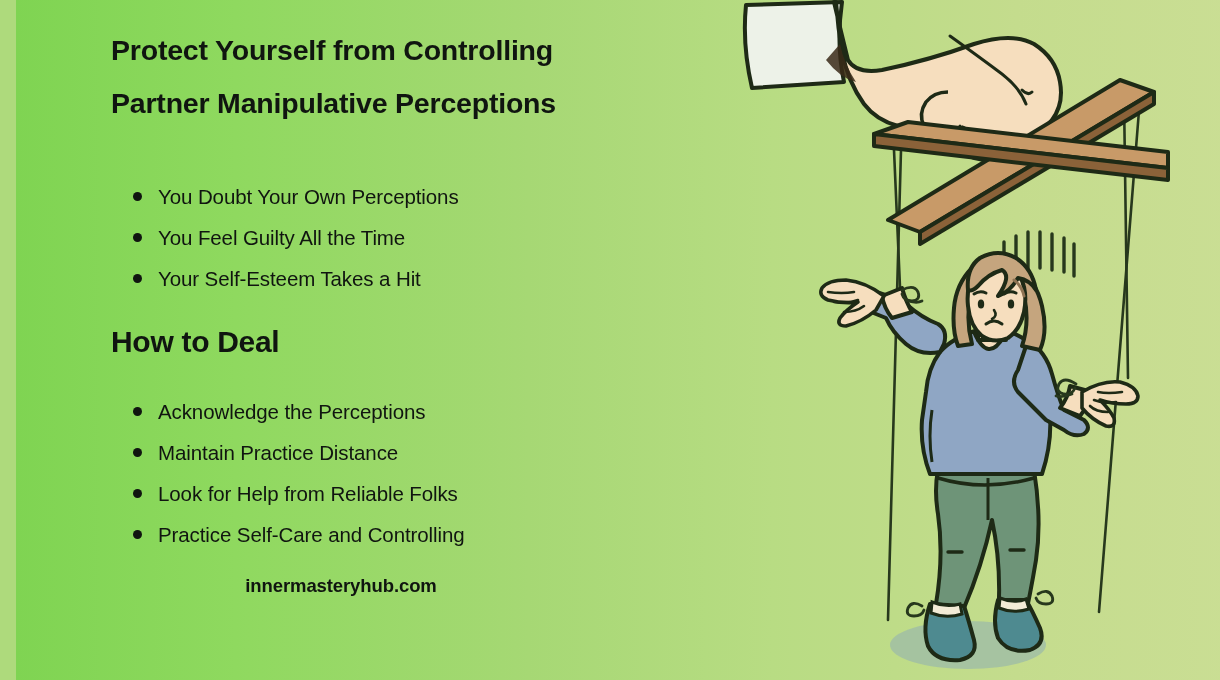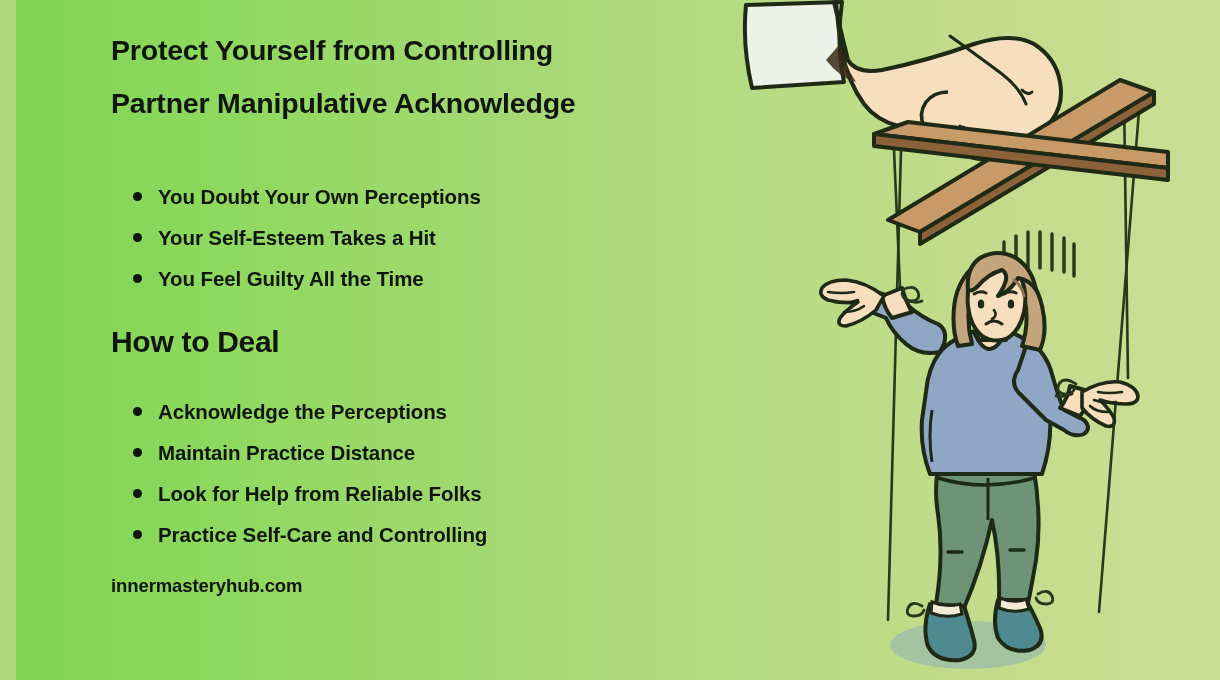--- a/index.html
+++ b/index.html
@@ -17,65 +17,65 @@
   .text-col{position:absolute;left:0;top:0;width:720px;height:680px;}
   .title{
     position:absolute;left:95px;top:24px;width:600px;
     font-size:28.5px;font-weight:bold;color:#101510;
     letter-spacing:-0.2px;line-height:53px;
   }
   .title .tline{display:block;}
   .list{position:absolute;left:110px;list-style:none;margin:0;padding:0;}
   .list li{
     position:relative;padding-left:32px;
-    font-size:20.5px;font-weight:bold;color:#101510;
+    font-size:20.5px;font-weight:normal;color:#101510;
     letter-spacing:-0.1px;line-height:41px;white-space:nowrap;
   }
   .list li .bullet{
     position:absolute;left:7px;top:16px;
     width:9px;height:9px;border-radius:50%;background:#101510;
   }
   #list-signs{top:176px;}
   #list-deal{top:391px;}
   .section-heading{
     position:absolute;left:95px;top:325px;width:460px;text-align:left;
     font-size:30px;font-weight:bold;color:#101510;letter-spacing:-0.3px;
   }
   .footer-domain{
-    position:absolute;left:95px;top:575px;width:460px;
+    position:absolute;left:95px;top:575px;width:460px;text-align:center;
     font-size:18.5px;font-weight:bold;color:#101510;letter-spacing:-0.1px;
   }
   
   .illus{position:absolute;left:700px;top:0;width:520px;height:680px;}
   .illus svg{display:block;width:520px;height:680px;}
 </style>
 </head>
 <body>
 
 <div id="poster">
 
   <div class="text-col">
 
     <div class="title">
       <span class="tline">Protect Yourself from Controlling</span>
-      <span class="tline">Partner Manipulative Acknowledge</span>
+      <span class="tline">Partner Manipulative Perceptions</span>
     </div>
 
     <ul class="list" id="list-signs">
       <li>
         <span class="bullet"></span>
         <span>You Doubt Your Own Perceptions</span>
       </li>
       <li>
         <span class="bullet"></span>
+        <span>You Feel Guilty All the Time</span>
+      </li>
+      <li>
+        <span class="bullet"></span>
         <span>Your Self-Esteem Takes a Hit</span>
-      </li>
-      <li>
-        <span class="bullet"></span>
-        <span>You Feel Guilty All the Time</span>
       </li>
     </ul>
 
     <div class="section-heading">How to Deal</div>
 
     <ul class="list" id="list-deal">
       <li>
         <span class="bullet"></span>
         <span>Acknowledge the Perceptions</span>
       </li>

